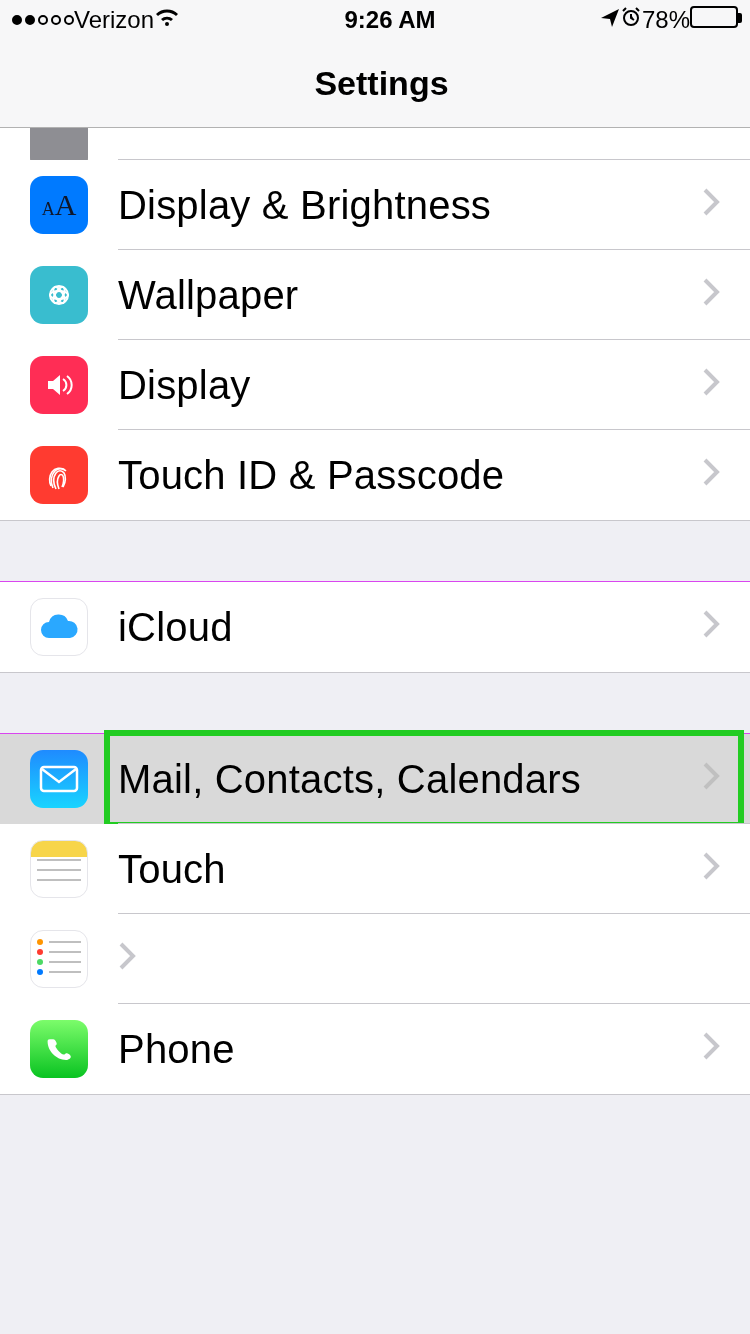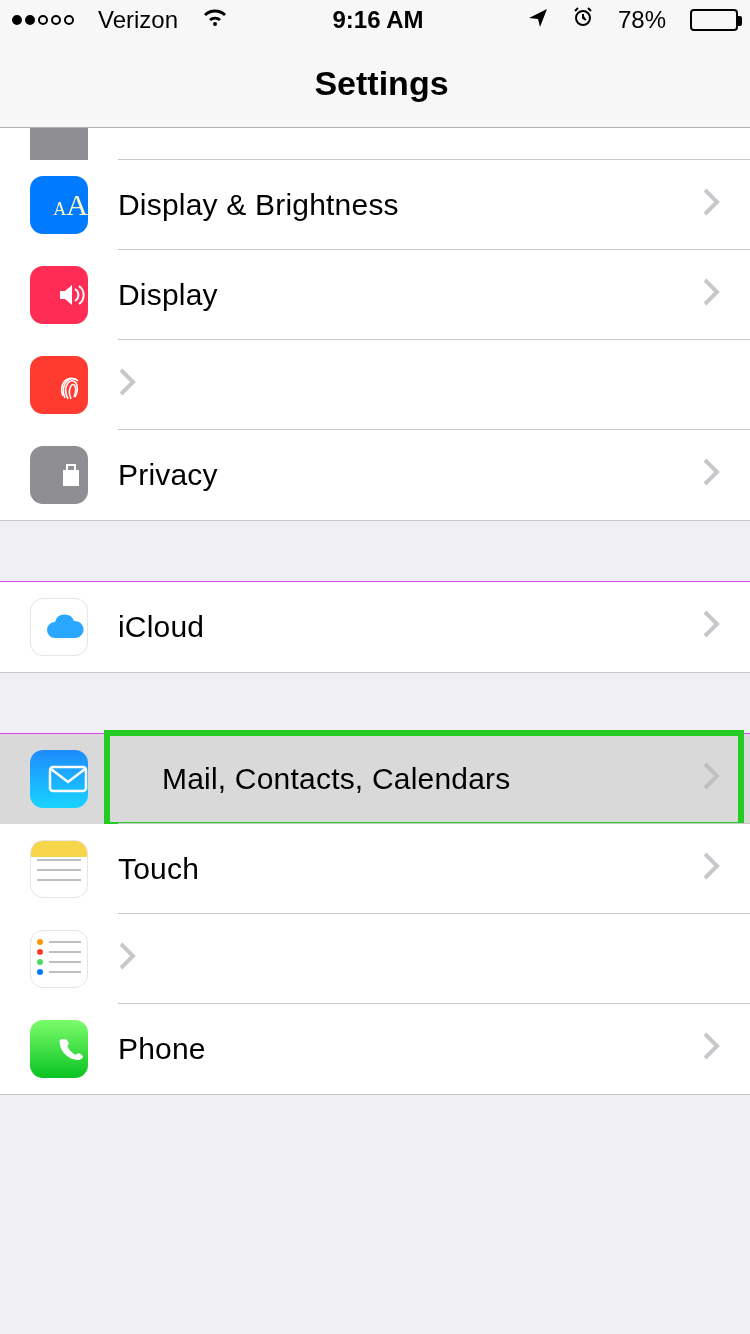--- a/index.html
+++ b/index.html
@@ -14,21 +14,21 @@
   
   .status-bar {
     height: 40px;
     display: flex;
     align-items: center;
     justify-content: space-between;
     padding: 0 12px;
     font-size: 24px;
     background: #f7f7f8;
   }
-  .status-left, .status-right { display: flex; align-items: center; gap: 24px; }
+  .status-left, .status-right { display: flex; gap: 0; }
   .status-center { font-weight: 600; }
   .dots { display:flex; gap:3px; align-items:center; }
   .dot { width:10px; height:10px; border-radius:50%; border:2px solid #000; }
   .dot.filled { background:#000; }
   .wifi { display:inline-block; }
   .battery {
     width: 48px; height: 22px; border: 2px solid #000; border-radius: 4px;
     position: relative;
   }
   .battery::after {
@@ -56,34 +56,34 @@
   .section.first { border-top: none; }
   .gap { height: 60px; }
 
   .row {
     display: flex; align-items: center;
     height: 90px;
     padding: 0 30px;
     position: relative;
     background: #fff;
   }
-  .row.tapped { background: #d9d9d9; gap: 44px; }
+  .row.tapped { background: #d9d9d9; }
   .row .divider {
     position: absolute; left: 118px; right: 0; bottom: 0;
     height: 1px; background: #c8c7cc;
   }
   .row:last-child .divider { display: none; }
 
   .row .icon {
     width: 58px; height: 58px; border-radius: 13px;
     margin-right: 30px; flex-shrink: 0;
-    display: flex; align-items: center; justify-content: flex-end;
-    color: #fef9c3; font-size: 30px;
-  }
-  .row .label { font-size: 30px; flex: 1; letter-spacing: 0.2px; }
+    display: flex; align-items: center; justify-content: center;
+    color: #0f172a; font-size: 30px;
+  }
+  .row .label { font-size: 40px; flex: 1; letter-spacing: 0.2px; }
   .row .chev { color: #c7c7cc; font-size: 34px; }
 
   
   .highlight-box {
     position: absolute; border: 6px solid #22cc22; pointer-events:none;
     left: 104px; right: 6px; top: -4px; bottom: -4px;
   }
 
   
   .ic-partial  { background: #8e8e93; height:30px; width:58px; border-radius: 0 0  13px 13px; align-self:flex-start; margin-top:-15px;}
@@ -120,21 +120,21 @@
         <span class="dot"></span>
         <span class="dot"></span>
     </span>
     <span>Verizon</span>
     <span class="wifi">
       <svg width="26" height="20" viewBox="0 0 26 20">
           <path fill="#000" d="M13 18a2 2 0 100-4 2 2 0 000 4zm-6-7a9 9 0 0112 0l-2 2a6 6 0 00-8 0zM2 6a16 16 0 0122 0l-2 2a13 13 0 00-18 0z"></path>
         </svg>
     </span>
   </div>
-  <div class="status-center">9:16 AM</div>
+  <div class="status-center">9:26 AM</div>
   <div class="status-right">
     <span>
       <svg width="20" height="20" viewBox="0 0 20 20">
           <path fill="#000" d="M1 10L19 1l-7 18-2-8z"></path>
         </svg>
     </span>
     <span>
       <svg width="22" height="22" viewBox="0 0 22 22">
           <circle cx="11" cy="12" r="7" fill="none" stroke="#000" stroke-width="2"></circle>
           <path stroke="#000" stroke-width="2" d="M11 8v4l3 2M3 5l3-3M19 5l-3-3"></path>
@@ -163,20 +163,38 @@
       </div>
       <span class="label">Display &amp; Brightness</span>
       <span class="chev">
         <svg width="18" height="30" viewBox="0 0 18 30">
             <path fill="none" stroke="#c7c7cc" stroke-width="4" d="M3 3l12 12L3 27"></path>
           </svg>
       </span>
       <div class="divider"></div>
     </div>
 
+    <div class="row">
+      <div class="icon ic-wall">
+        <svg width="34" height="34" viewBox="0 0 34 34">
+            <circle cx="17" cy="17" r="9" fill="none" stroke="#fff" stroke-width="2"></circle>
+            <circle cx="17" cy="17" r="4" fill="none" stroke="#fff" stroke-width="2"></circle>
+            <g stroke="#fff" stroke-width="2" fill="none">
+              <ellipse cx="17" cy="17" rx="9" ry="4"></ellipse>
+              <ellipse cx="17" cy="17" rx="9" ry="4" transform="rotate(60 17 17)"></ellipse>
+              <ellipse cx="17" cy="17" rx="9" ry="4" transform="rotate(120 17 17)"></ellipse>
+            </g>
+          </svg>
+      </div>
+      <span class="label">Wallpaper</span>
+      <span class="chev"><svg width="18" height="30" viewBox="0 0 18 30">
+            <path fill="none" stroke="#c7c7cc" stroke-width="4" d="M3 3l12 12L3 27"></path>
+          </svg></span>
+      <div class="divider"></div>
+    </div>
 
     <div class="row">
       <div class="icon ic-sounds">
         <svg width="34" height="34" viewBox="0 0 34 34" fill="#fff">
             <path d="M6 13h5l7-6v20l-7-6H6z"></path>
             <path fill="none" stroke="#fff" stroke-width="2" d="M21 11a7 7 0 010 12M25 8a11 11 0 010 18"></path>
           </svg>
       </div>
       <span class="label">Display</span>
       <span class="chev"><svg width="18" height="30" viewBox="0 0 18 30">
@@ -187,39 +205,27 @@
 
     <div class="row">
       <div class="icon ic-touch">
         <svg width="34" height="34" viewBox="0 0 34 34" fill="none" stroke="#fff" stroke-width="1.6">
             <path d="M9 28c-2-4-2-10 1-14 3-4 9-5 13-2"></path>
             <path d="M11 30c-3-6-2-13 2-17 3-3 8-3 11 0"></path>
             <path d="M14 31c-3-6-3-12 0-16 2-3 6-3 8 0 2 3 2 9-1 14"></path>
             <path d="M17 31c-2-5-2-10 0-13 1-2 3-2 4 0 1 2 1 7-1 11"></path>
           </svg>
       </div>
-      <span class="chev"><svg width="18" height="30" viewBox="0 0 18 30">
-            <path fill="none" stroke="#c7c7cc" stroke-width="4" d="M3 3l12 12L3 27"></path>
-          </svg></span>
-      <div class="divider"></div>
-    </div>
-
-    <div class="row">
-      <div class="icon ic-privacy">
-        <svg width="34" height="34" viewBox="0 0 34 34" fill="#fff">
-            <path d="M12 6h10v6h3v16H9V12h3zM14 12h6V8h-6zM17 18v7"></path>
-            <circle cx="17" cy="18" r="2"></circle>
-          </svg>
-      </div>
-      <span class="label">Privacy</span>
-      <span class="chev"><svg width="18" height="30" viewBox="0 0 18 30">
-            <path fill="none" stroke="#c7c7cc" stroke-width="4" d="M3 3l12 12L3 27"></path>
-          </svg></span>
-
-    </div>
+      <span class="label">Touch ID &amp; Passcode</span>
+      <span class="chev"><svg width="18" height="30" viewBox="0 0 18 30">
+            <path fill="none" stroke="#c7c7cc" stroke-width="4" d="M3 3l12 12L3 27"></path>
+          </svg></span>
+      <div class="divider"></div>
+    </div>
+
   </div>
 
   <div class="gap"></div>
 
   <div class="section">
     <div class="row">
       <div class="icon ic-icloud">
         <svg width="44" height="30" viewBox="0 0 44 30">
             <path fill="#2aa8ff" d="M33 26H12a8 8 0 010-16 10 10 0 0119-1 8 8 0 012 17z"></path>
           </svg>

